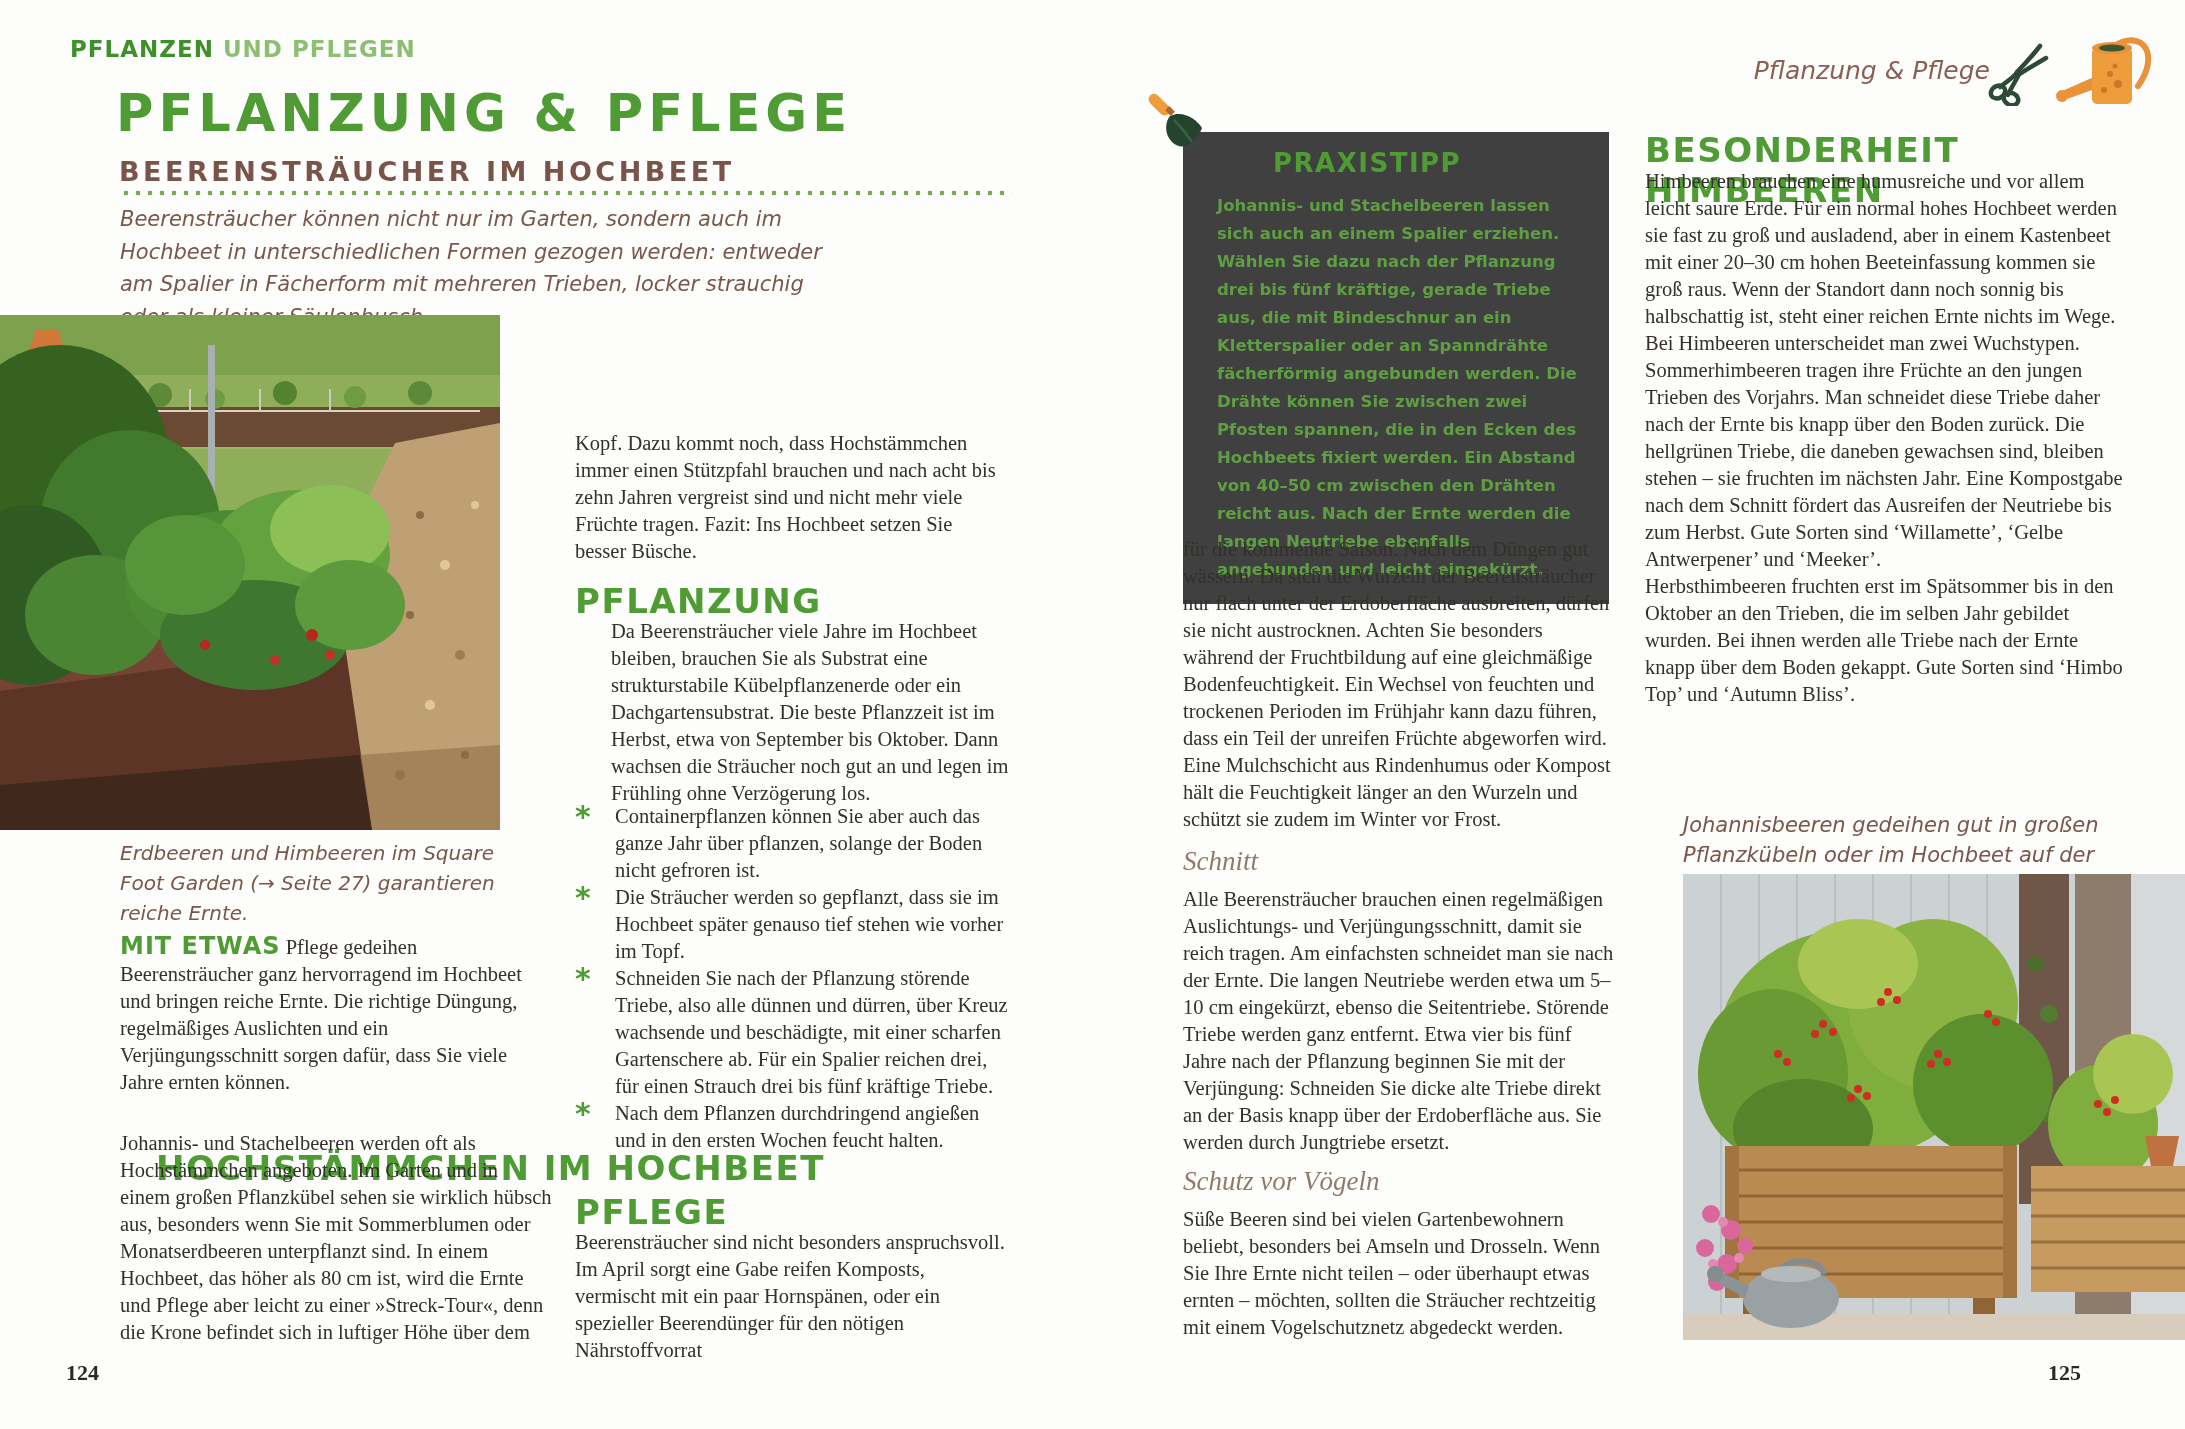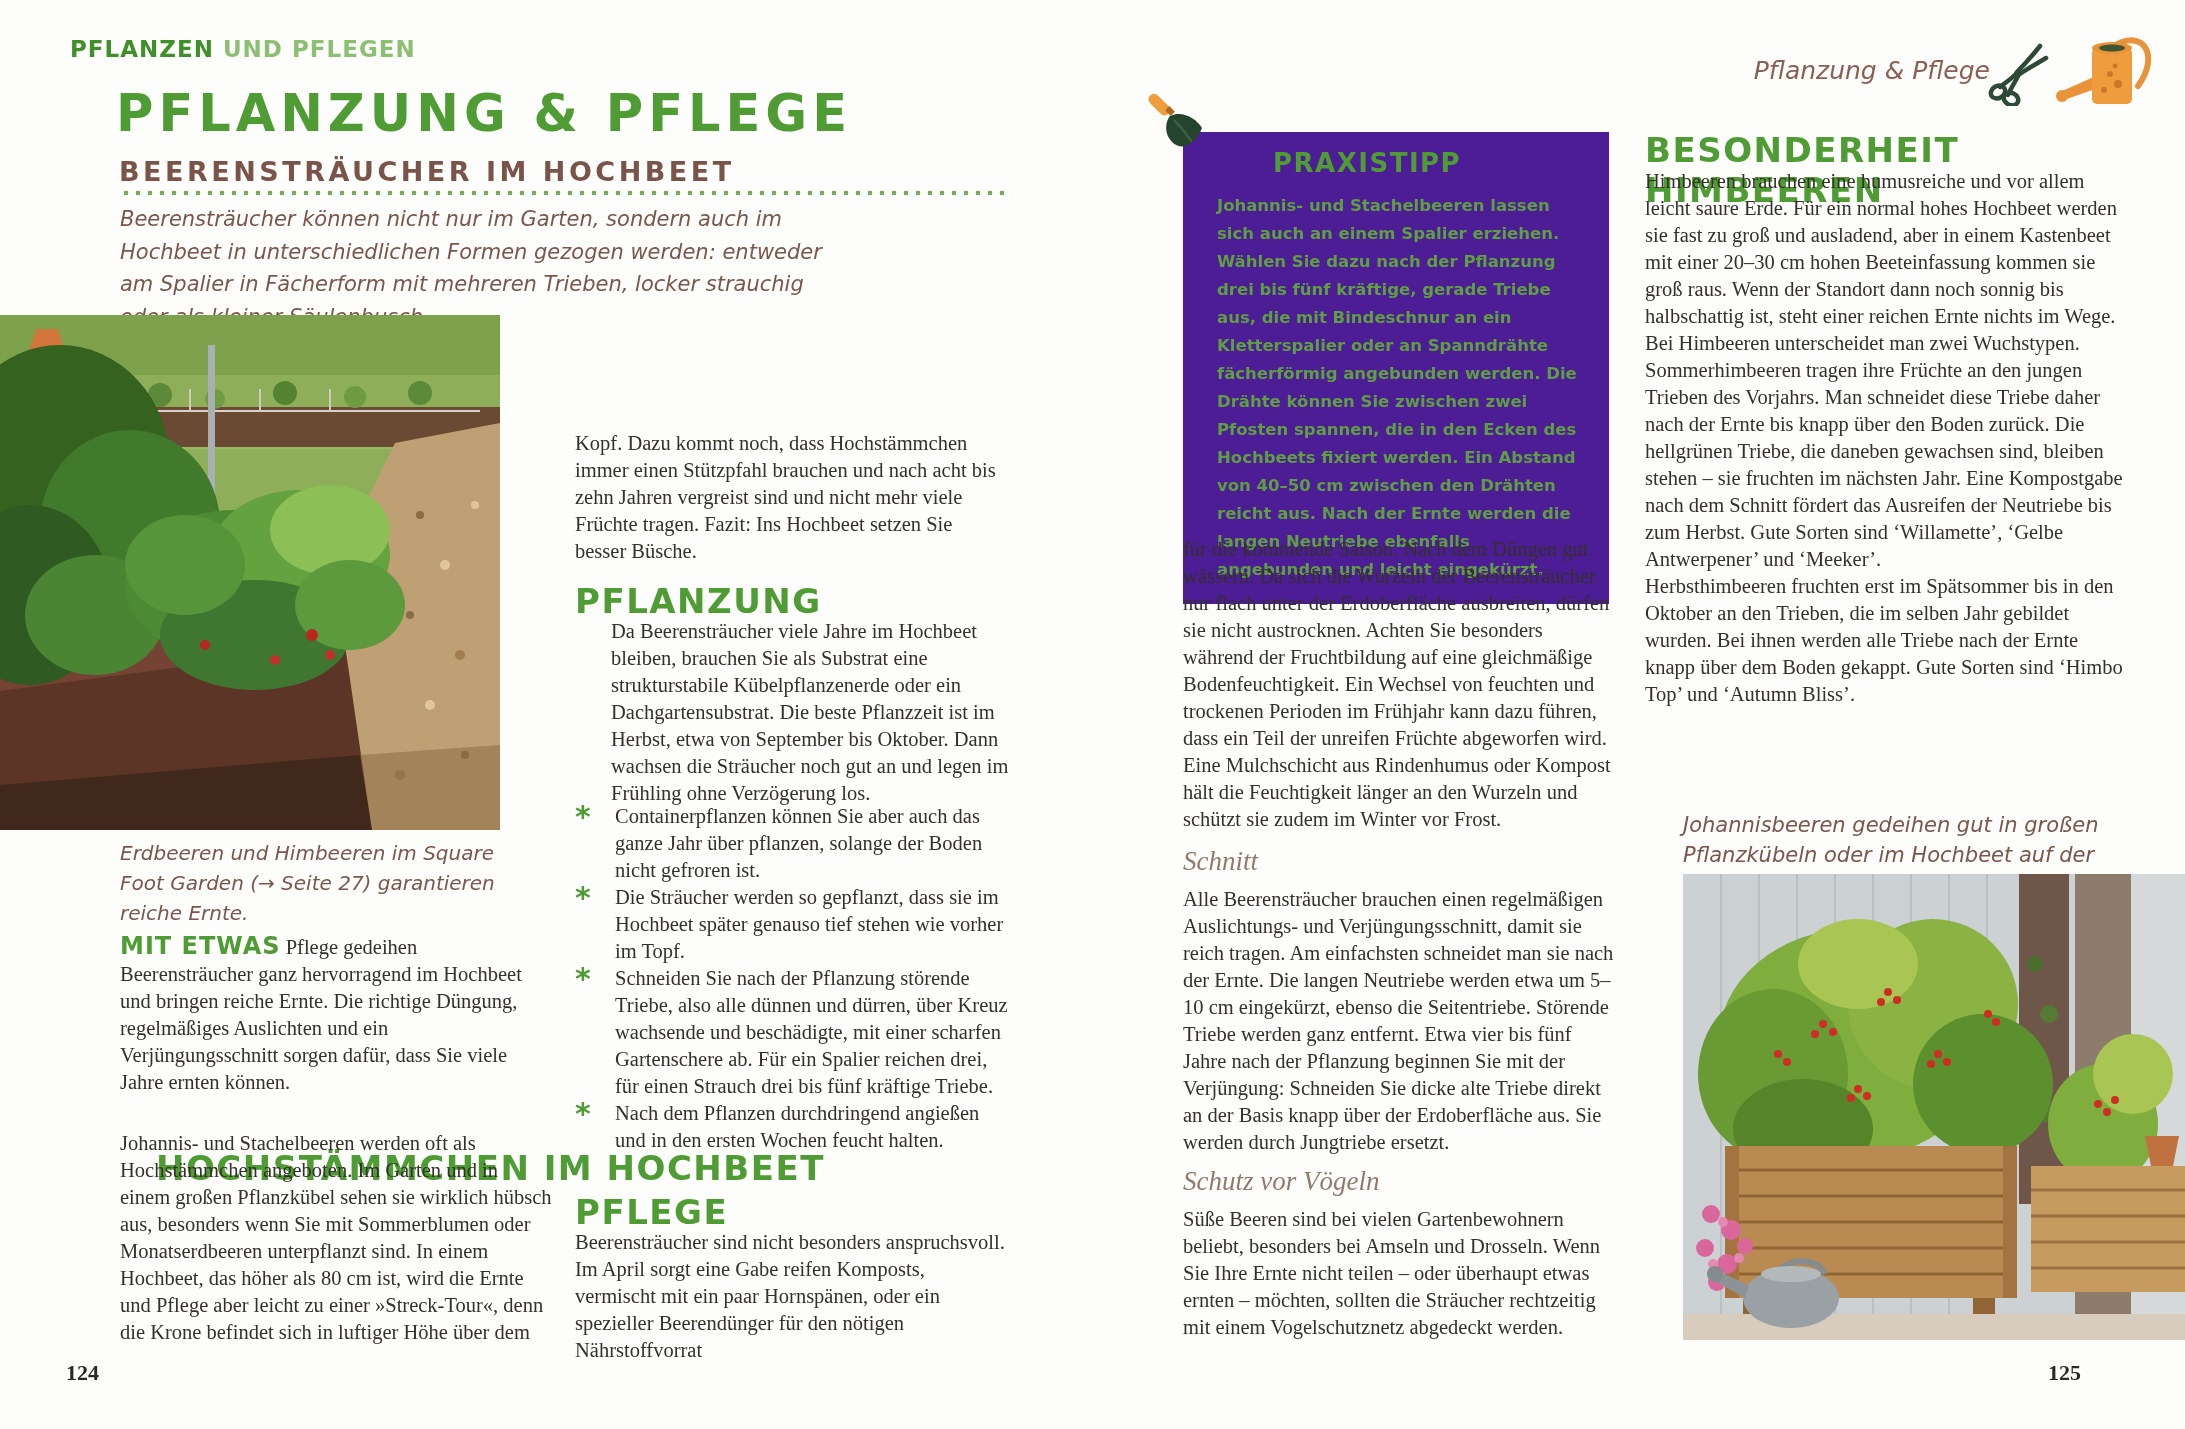--- a/index.html
+++ b/index.html
@@ -56,21 +56,21 @@
   .col2-care-head{position:absolute;left:575px;top:1192px;}
   .col2-care-body{position:absolute;left:575px;top:1229px;width:434px;}
 
   
   .running-head-right{position:absolute;left:1700px;top:56px;width:290px;text-align:right;
       font-family:"DejaVu Sans",sans-serif;font-style:italic;color:#8a5f52;font-size:25px;}
   .shears-icon{position:absolute;left:1988px;top:40px;}
   .can-icon{position:absolute;left:2052px;top:26px;}
 
   .tip-box{position:absolute;left:1183px;top:132px;width:426px;
-      background:#4c1d95;padding:16px 28px 20px 34px;box-sizing:border-box;}
+      background:#404040;padding:16px 28px 20px 34px;box-sizing:border-box;}
   .tip-head{font-family:"DejaVu Sans",sans-serif;font-weight:bold;color:#4e9c33;
       font-size:26px;letter-spacing:1.5px;margin:0 0 14px 56px;}
   .tip-body{font-family:"DejaVu Sans",sans-serif;color:#5f9e43;
       font-size:16.5px;line-height:28px;font-weight:bold;}
   .trowel-icon{position:absolute;left:1146px;top:92px;z-index:3;}
 
   .col3-cont{position:absolute;left:1183px;top:536px;width:434px;}
   .schnitt-head{position:absolute;left:1183px;top:846px;}
   .schnitt-body{position:absolute;left:1183px;top:886px;width:434px;}
   .birds-head{position:absolute;left:1183px;top:1166px;}

